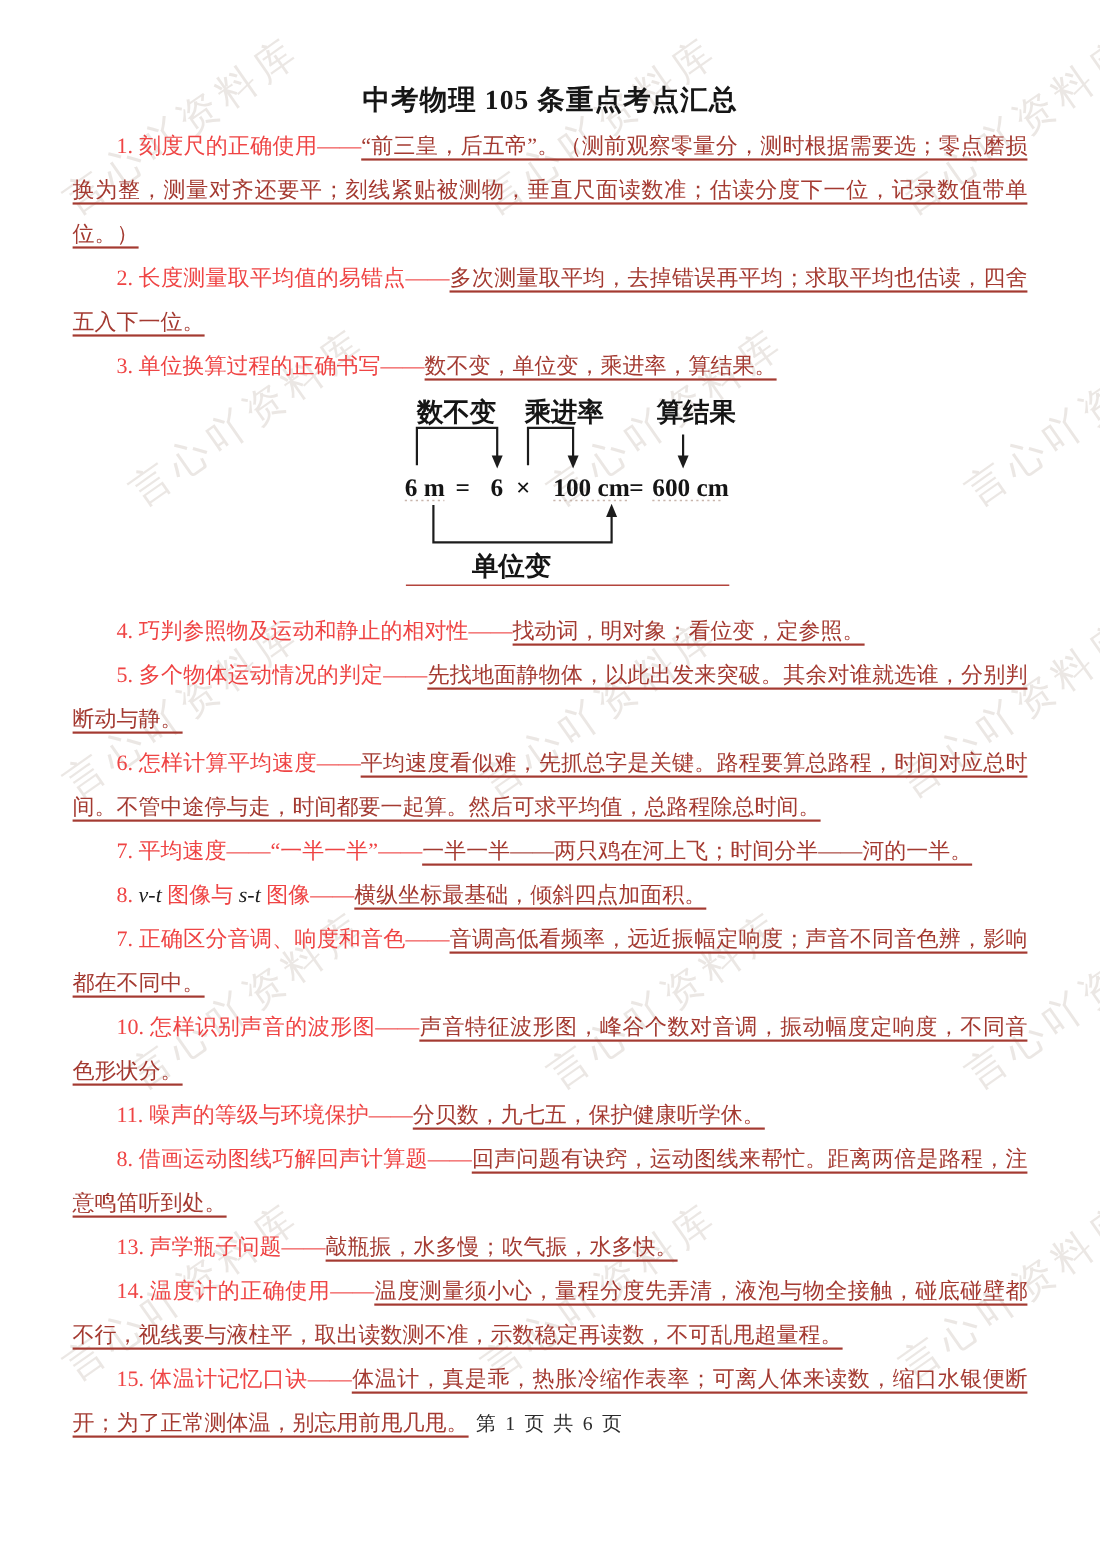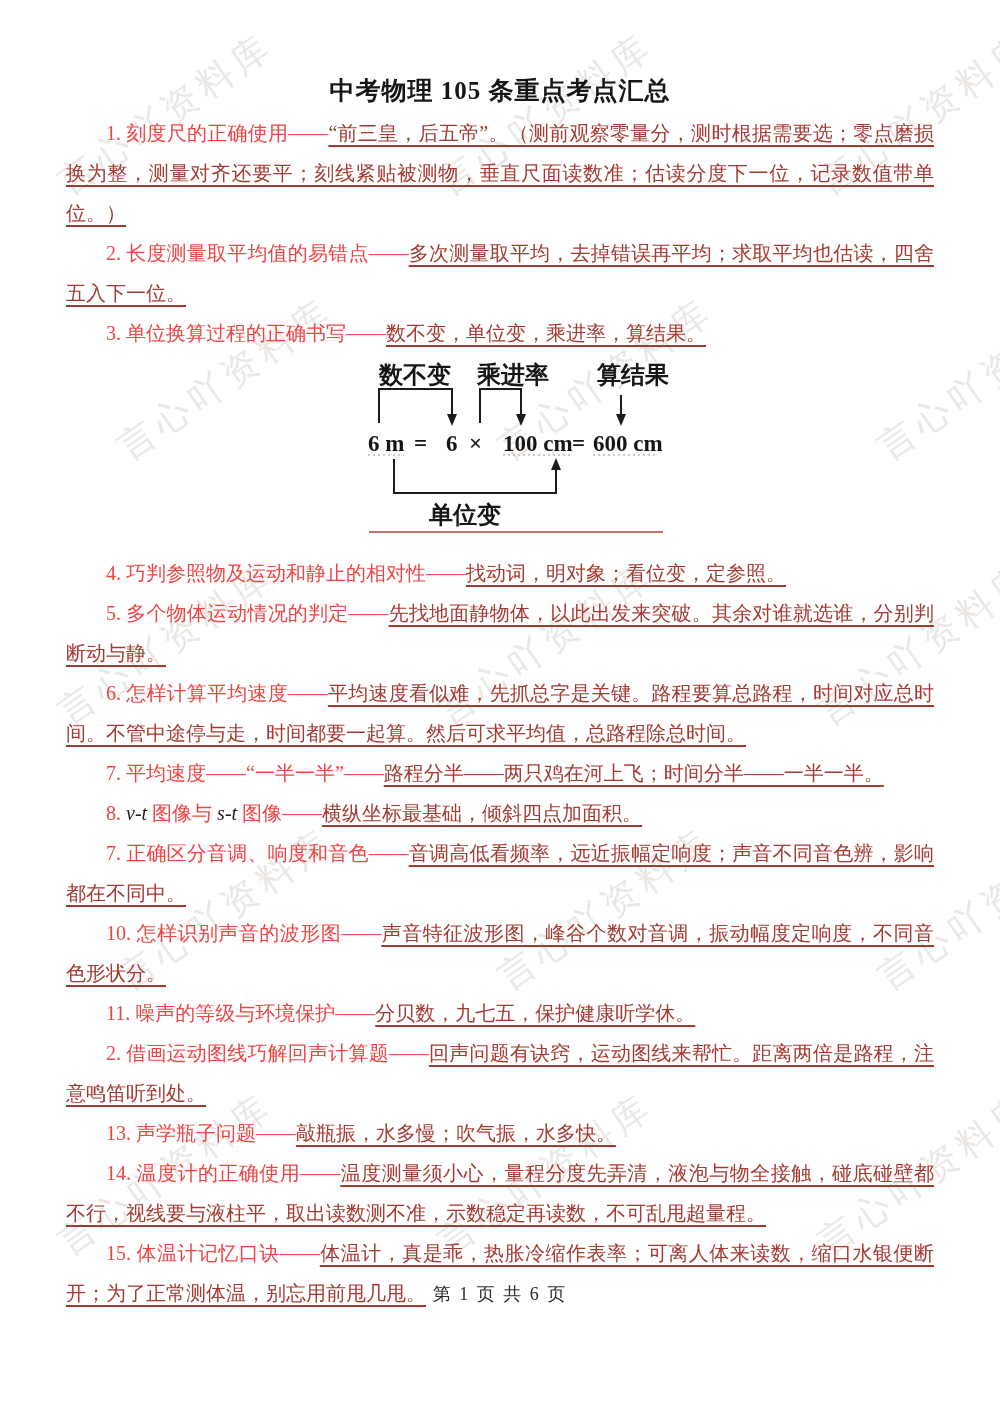--- a/index.html
+++ b/index.html
@@ -119,26 +119,26 @@
           <text x="206" y="96">=</text>
           <text x="227" y="96">600 cm</text>
         </g>
       </svg>
     </div>
 
     <div class="points" id="points-bottom">
         <p class="point"><span class="seg-plain">4. 巧判参照物及运动和静止的相对性——</span><span class="seg-red">找动词，明对象；看位变，定参照。</span></p>
         <p class="point"><span class="seg-plain">5. 多个物体运动情况的判定——</span><span class="seg-red">先找地面静物体，以此出发来突破。其余对谁就选谁，分别判断动与静。</span></p>
         <p class="point"><span class="seg-plain">6. 怎样计算平均速度——</span><span class="seg-red">平均速度看似难，先抓总字是关键。路程要算总路程，时间对应总时间。不管中途停与走，时间都要一起算。然后可求平均值，总路程除总时间。</span></p>
-        <p class="point"><span class="seg-plain">7. 平均速度——“一半一半”——</span><span class="seg-red">路程分半——两只鸡在河上飞；时间分半——一半一半。</span></p>
+        <p class="point"><span class="seg-plain">7. 平均速度——“一半一半”——</span><span class="seg-red">一半一半——两只鸡在河上飞；时间分半——河的一半。</span></p>
         <p class="point"><span class="seg-plain">8. </span><span class="seg-italic">v-t</span><span class="seg-plain"> 图像与 </span><span class="seg-italic">s-t</span><span class="seg-plain"> 图像——</span><span class="seg-red">横纵坐标最基础，倾斜四点加面积。</span></p>
         <p class="point"><span class="seg-plain">7. 正确区分音调、响度和音色——</span><span class="seg-red">音调高低看频率，远近振幅定响度；声音不同音色辨，影响都在不同中。</span></p>
         <p class="point"><span class="seg-plain">10. 怎样识别声音的波形图——</span><span class="seg-red">声音特征波形图，峰谷个数对音调，振动幅度定响度，不同音色形状分。</span></p>
         <p class="point"><span class="seg-plain">11. 噪声的等级与环境保护——</span><span class="seg-red">分贝数，九七五，保护健康听学休。</span></p>
-        <p class="point"><span class="seg-plain">2. 借画运动图线巧解回声计算题——</span><span class="seg-red">回声问题有诀窍，运动图线来帮忙。距离两倍是路程，注意鸣笛听到处。</span></p>
+        <p class="point"><span class="seg-plain">8. 借画运动图线巧解回声计算题——</span><span class="seg-red">回声问题有诀窍，运动图线来帮忙。距离两倍是路程，注意鸣笛听到处。</span></p>
         <p class="point"><span class="seg-plain">13. 声学瓶子问题——</span><span class="seg-red">敲瓶振，水多慢；吹气振，水多快。</span></p>
         <p class="point"><span class="seg-plain">14. 温度计的正确使用——</span><span class="seg-red">温度测量须小心，量程分度先弄清，液泡与物全接触，碰底碰壁都不行，视线要与液柱平，取出读数测不准，示数稳定再读数，不可乱甩超量程。</span></p>
         <p class="point"><span class="seg-plain">15. 体温计记忆口诀——</span><span class="seg-red">体温计，真是乖，热胀冷缩作表率；可离人体来读数，缩口水银便断开；为了正常测体温，别忘用前甩几甩。</span></p>
       </div>
 
   </div>
 
   <div class="footer">第 1 页 共 6 页</div>
 
 </div>

